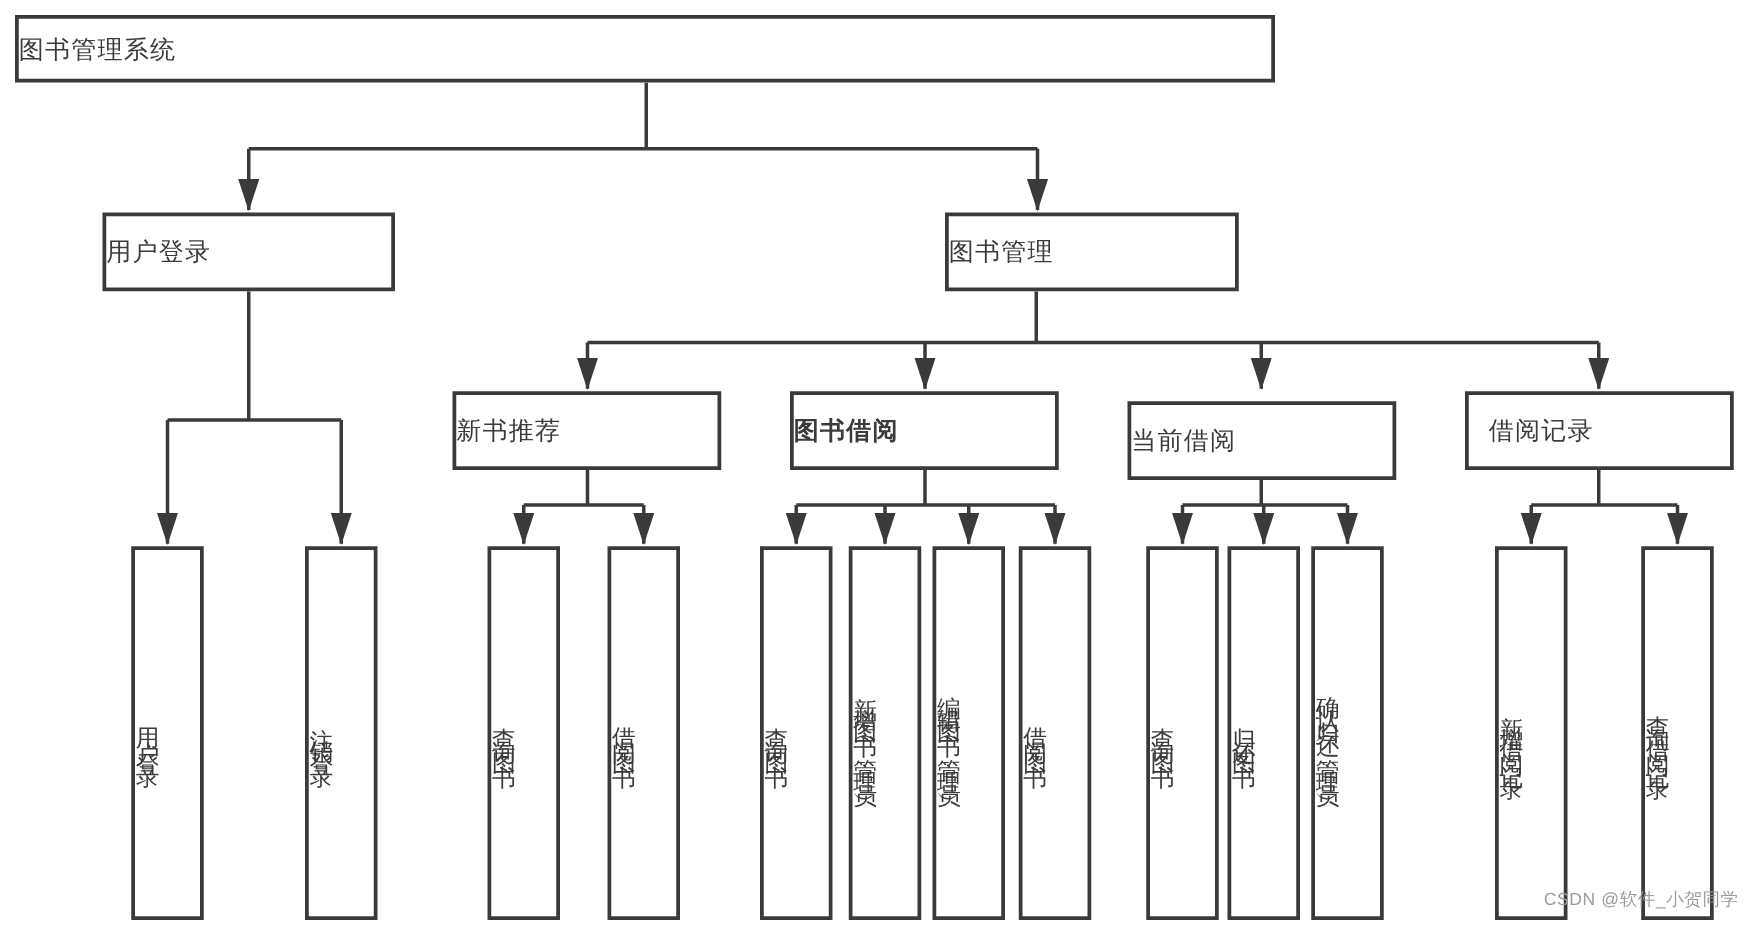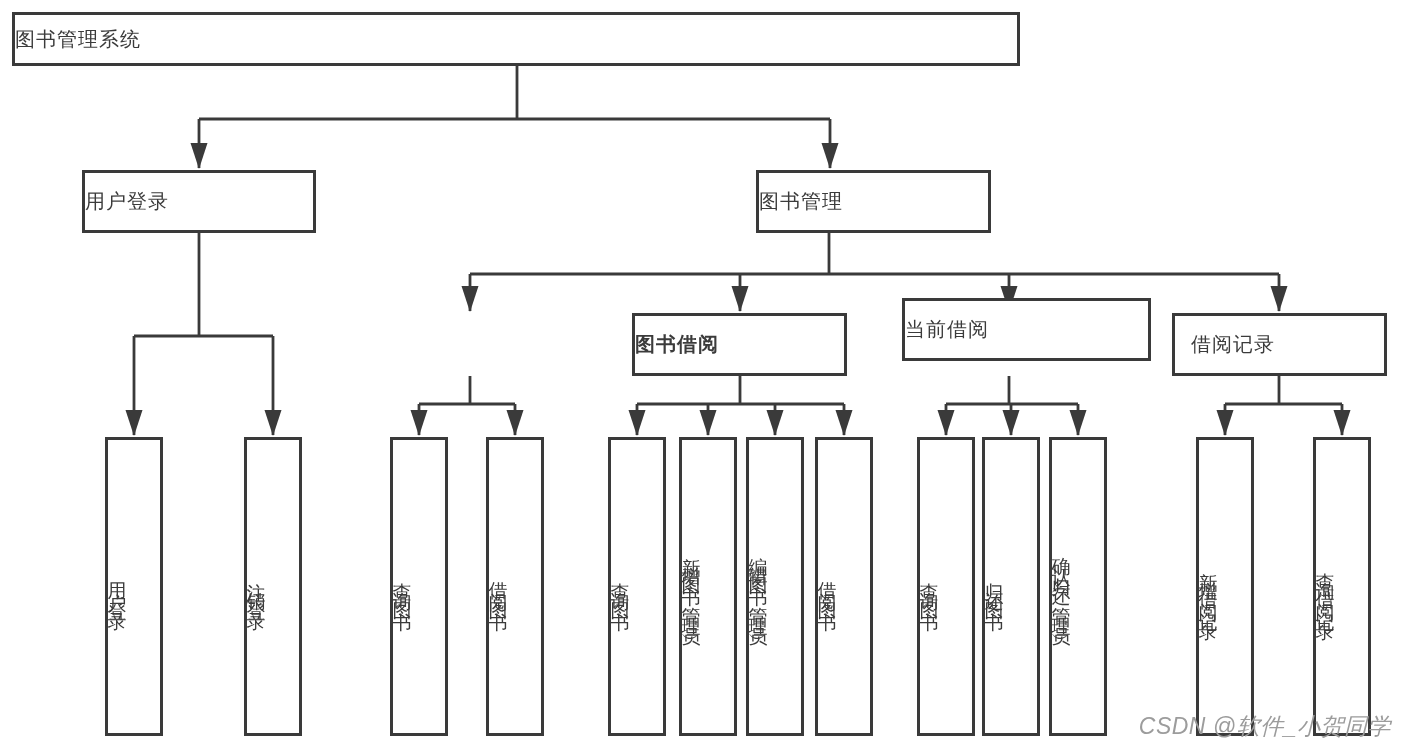--- a/index.html
+++ b/index.html
@@ -52,25 +52,24 @@
     text-orientation: mixed;
     font-size: 19px;
     line-height: 1;
     letter-spacing: 10px;
     white-space: normal;
   }
   .watermark {
     position: absolute;
     top: 711px;
     right: 14px;
-    font-size: 23px;
+    font-size: 14px;
     letter-spacing: 0.5px;
     color: var(--watermark, #9c9c9c);
     z-index: 5;
-    font-style: italic;
   }
 </style>
 </head>
 <body>
 
 <div class="stage">
 
   <svg class="wires" viewBox="0 0 1405 747" aria-hidden="true">
     <defs>
       <marker id="arw" markerUnits="userSpaceOnUse" markerWidth="26" markerHeight="18" refX="25" refY="8.5" orient="auto">
@@ -137,24 +136,27 @@
     <span class="label">图书管理系统</span>
   </div>
 
   <div class="box h" style="left:82px; top:170px; width:234px; height:63px;">
     <span class="label">用户登录</span>
   </div>
   <div class="box h" style="left:712px; top:170px; width:235px; height:63px;margin-left:44px;">
     <span class="label">图书管理</span>
   </div>
 
+  <div class="box h" style="left:362px; top:313px; width:215px; height:63px;">
+    <span class="label">新书推荐</span>
+  </div>
   <div class="box h" style="left:632px; top:313px; width:215px; height:63px;font-weight:bold;">
     <span class="label">图书借阅</span>
   </div>
-  <div class="box h" style="left:902px; top:298px; width:249px; height:63px;font-family:Liberation Mono, monospace;">
+  <div class="box h" style="left:902px; top:321px; width:215px; height:63px;font-family:Liberation Mono, monospace;">
     <span class="label">当前借阅</span>
   </div>
   <div class="box h" style="left:1172px; top:313px; width:215px; height:63px;padding-left:16px;">
     <span class="label">借阅记录</span>
   </div>
 
   <div class="box leaf" style="left:105px; top:437px; width:58px; height:299px;">
     <span class="label">用户登录</span>
   </div>
   <div class="box leaf" style="left:244px; top:437px; width:58px; height:299px;">

